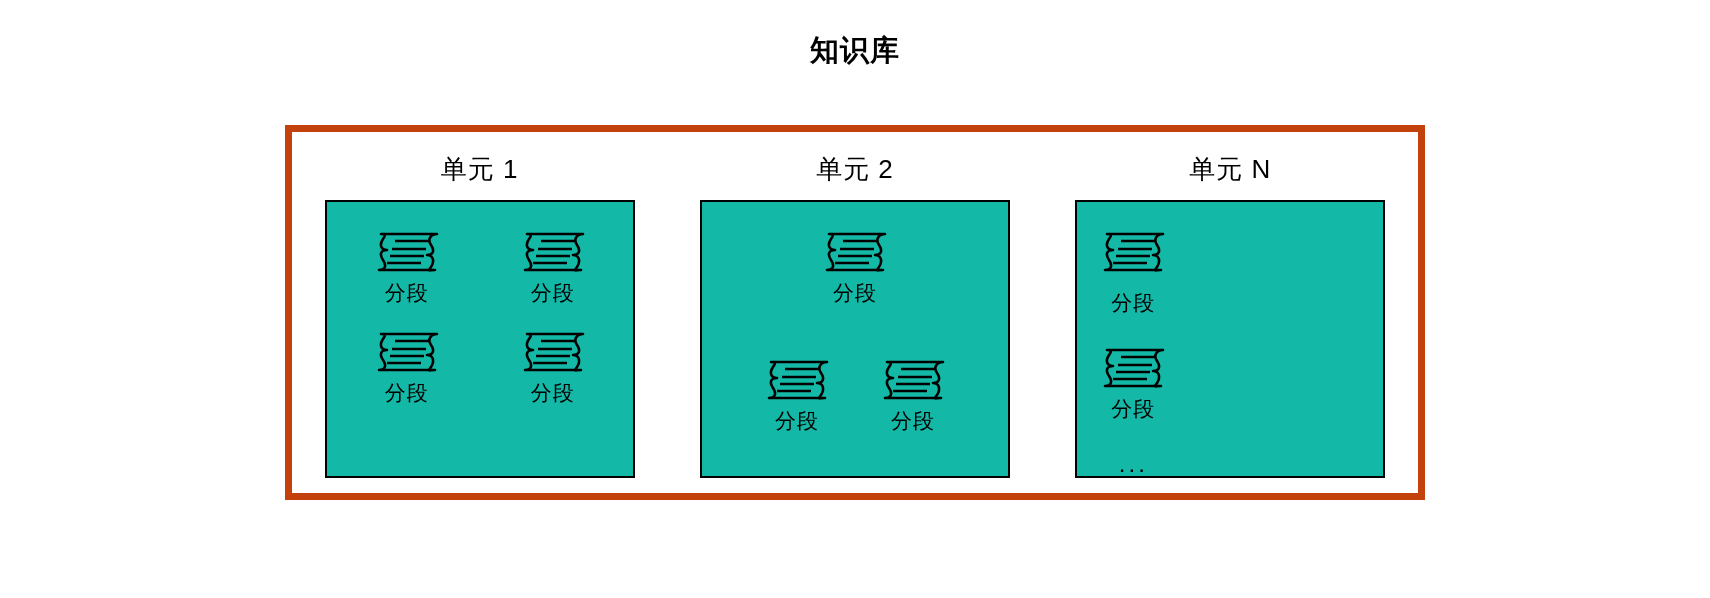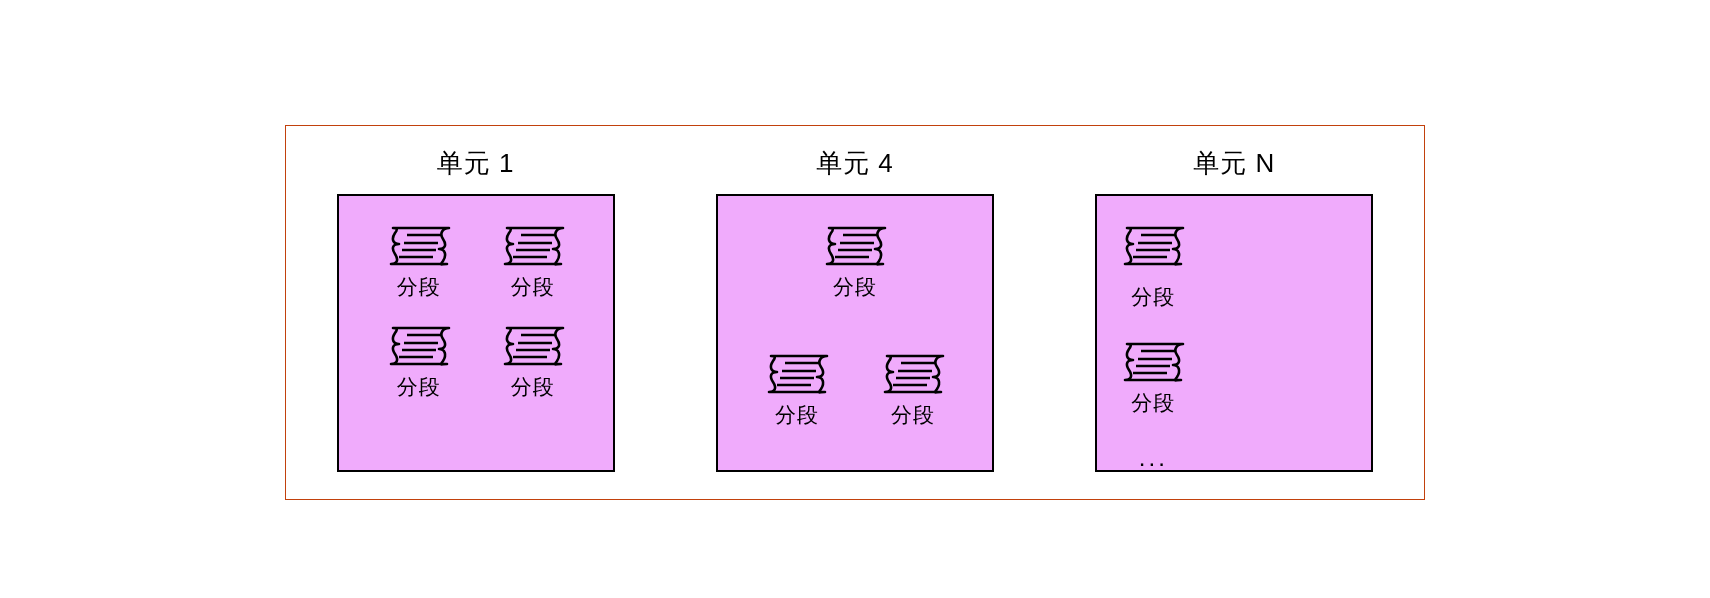--- a/index.html
+++ b/index.html
@@ -33,21 +33,21 @@
     color: #000000;
   }
 
   
   #kb-outer-box {
     position: absolute;
     left: 285px;
     top: 125px;
     width: 1140px;
     height: 375px;
-    border: 1px solid #c2410c;
+    border: 7px solid #c2410c;
     box-sizing: border-box;
     background: #ffffff;
   }
 
   
   #units-row {
     position: absolute;
     left: 0;
     top: 0;
     width: 100%;
@@ -75,25 +75,25 @@
     font-weight: normal;
     line-height: 34px;
     margin-top: 20px;
     margin-bottom: 14px;
     letter-spacing: 1px;
     white-space: nowrap;
     color: #000000;
   }
 
   .unit-box {
-    width: 278px;
+    width: 310px;
     height: 278px;
     border: 2.5px solid #000000;
     box-sizing: border-box;
-    background: #f0abfc;
+    background: #14b8a6;
     position: relative;
     display: flex;
     flex-direction: column;
     align-items: center;
     justify-content: flex-start;
   }
 
   
   .chunk-grid {
     width: 100%;
@@ -176,20 +176,21 @@
     letter-spacing: 1px;
     white-space: nowrap;
     font-family: "DejaVu Serif", "Liberation Serif", serif;
   }
 </style>
 </head>
 <body>
 
 <div id="canvas">
 
+  <div id="diagram-title">知识库</div>
 
   <div id="kb-outer-box">
     <div id="units-row">
 
       <div class="unit">
         <div class="unit-label">单元 1</div>
         <div class="unit-box">
           <div class="chunk-grid grid-2x2">
 
             <div class="chunk">
@@ -242,21 +243,21 @@
                 </svg>
               </span>
               <span class="chunk-label">分段</span>
             </div>
 
           </div>
         </div>
       </div>
 
       <div class="unit">
-        <div class="unit-label">单元 4</div>
+        <div class="unit-label">单元 2</div>
         <div class="unit-box">
           <div class="chunk-grid grid-1-2">
 
             <div class="chunk-row">
               <div class="chunk">
                 <span class="chunk-icon">
                   <svg viewBox="0 0 72 48" width="72" height="48" xmlns="http://www.w3.org/2000/svg">
                     <path d="M10 6 C22 6 26 6 34 6 L66 6 C60 6 56 11 60 17 C64 23 62 27 56 27 L56 27 C62 27 64 33 60 39 C56 44 58 42 64 42 L8 42 C14 42 16 38 12 32 C8 26 10 22 16 22 C10 22 8 17 12 11 C15 7 14 6 10 6 Z" fill="none" stroke="#000000" stroke-width="2.6" stroke-linejoin="round" stroke-linecap="round"></path>
                     <line x1="24" y1="13" x2="58" y2="13" stroke="#000000" stroke-width="2.4"></line>
                     <line x1="21" y1="21" x2="55" y2="21" stroke="#000000" stroke-width="2.4"></line>

